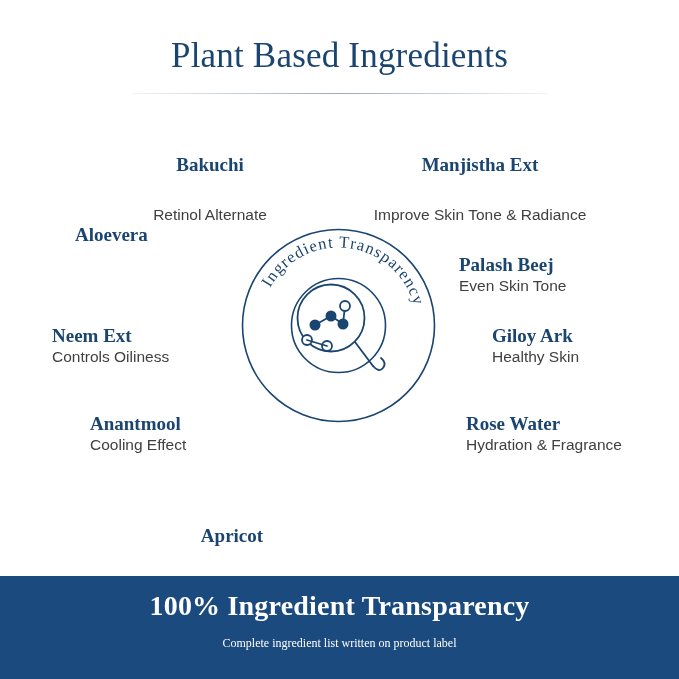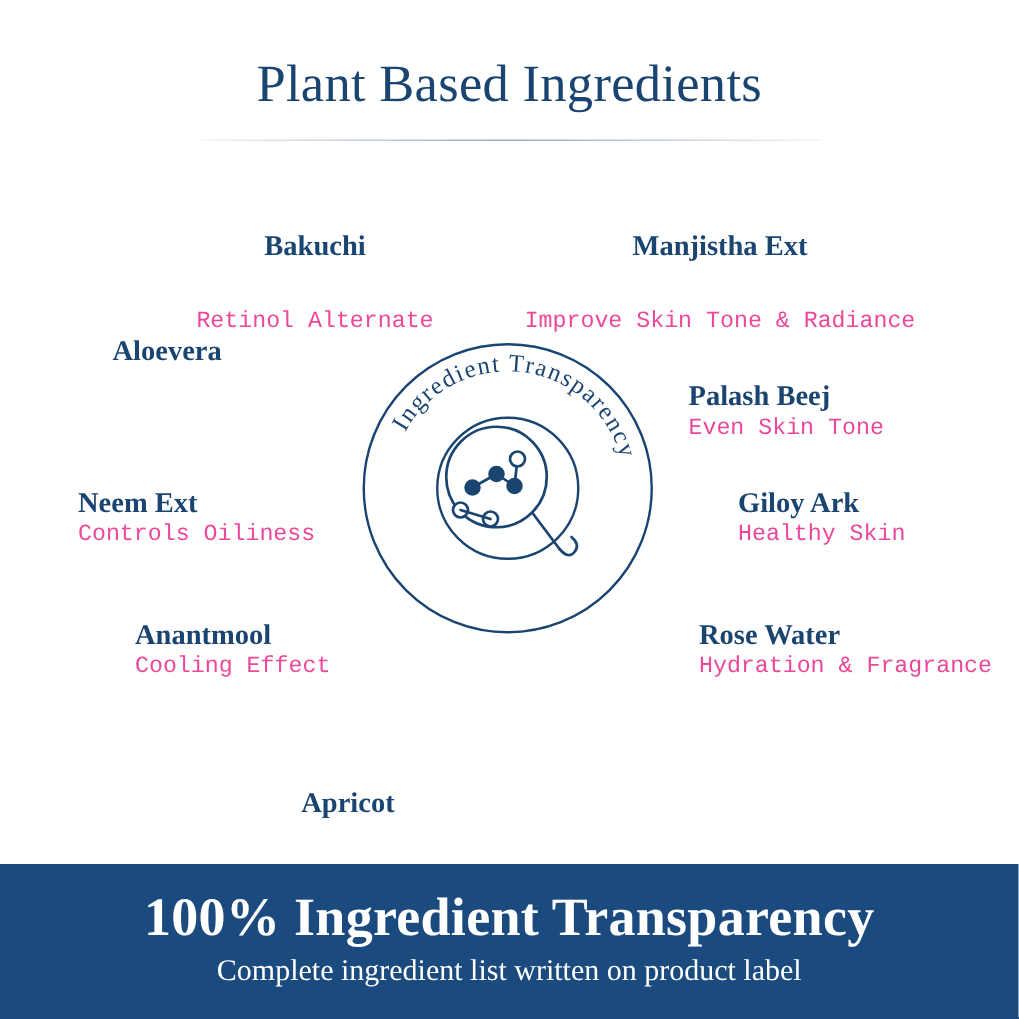--- a/index.html
+++ b/index.html
@@ -49,23 +49,23 @@
   .item .name {
     font-size: 19px;
     font-weight: bold;
     line-height: 23px;
     white-space: nowrap;
     font-family: "Liberation Serif", serif;
   }
   .item .desc {
     font-size: 15.5px;
     line-height: 19px;
-    color: #ec4899;
+    color: #404040;
     white-space: nowrap;
-    font-family: Liberation Mono, monospace;
+    font-family: Liberation Sans, sans-serif;
   }
   .item.center .name,
   .item.center .desc { text-align: center; margin-top: 29px; }
   .item.left .name,
   .item.left .desc { text-align: left; }
   .item.wrap .desc { white-space: normal; }
 
   
   .emblem {
     position: absolute;
@@ -85,31 +85,31 @@
     height: 103px;
     background: #1b4a7e;
     color: #ffffff;
     text-align: center;
   }
   .footer-title {
     position: absolute;
     left: 0;
     top: 14px;
     width: 679px;
-    font-size: 36px;
+    font-size: 28px;
     font-weight: bold;
     letter-spacing: 0.2px;
     font-family: "Liberation Serif", serif;
   }
   .footer-sub {
     position: absolute;
     left: 0;
     top: 60px;
     width: 679px;
-    font-size: 20px;
+    font-size: 12px;
     font-family: "Liberation Serif", serif;
     text-align: center;
   }
 </style>
 </head>
 <body>
 
 <div class="page">
 
   <div class="title">Plant Based Ingredients</div>

